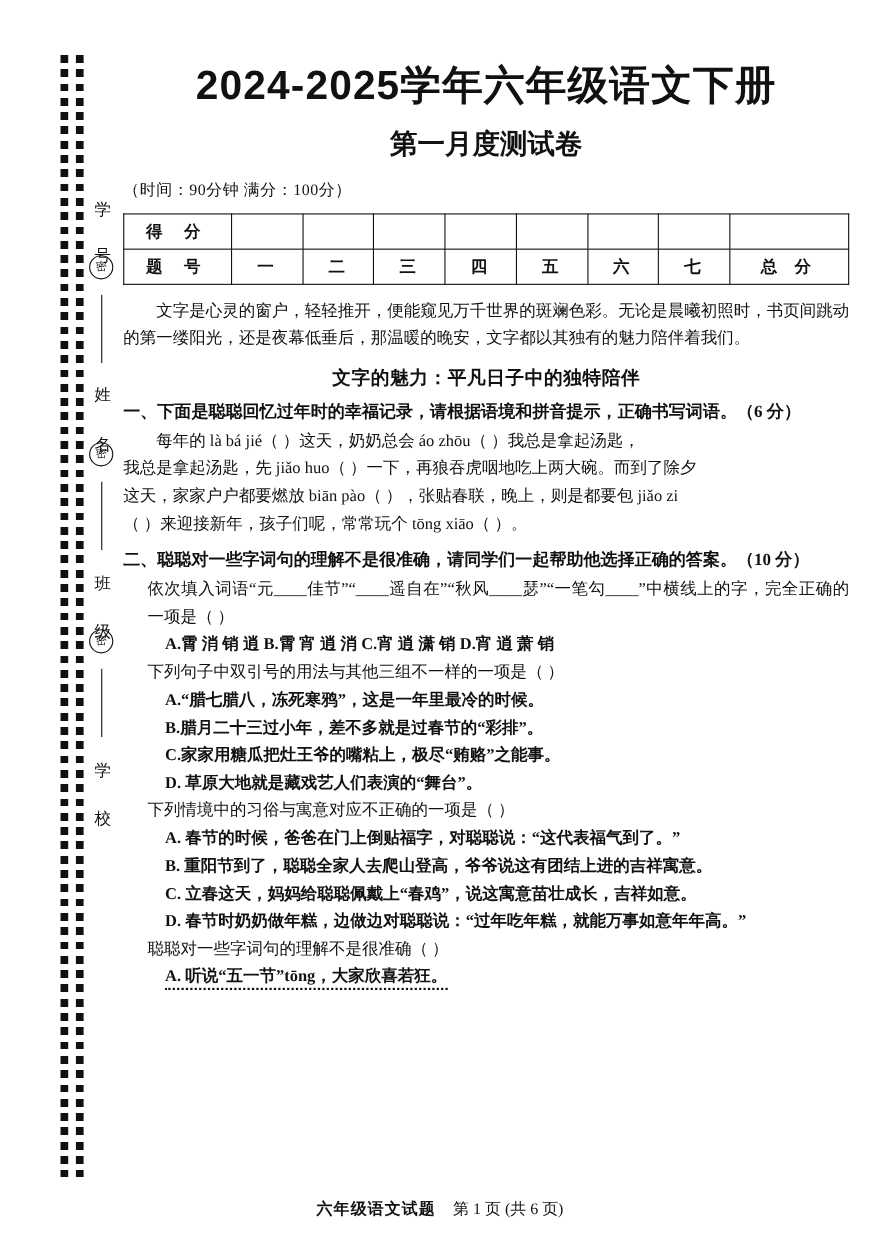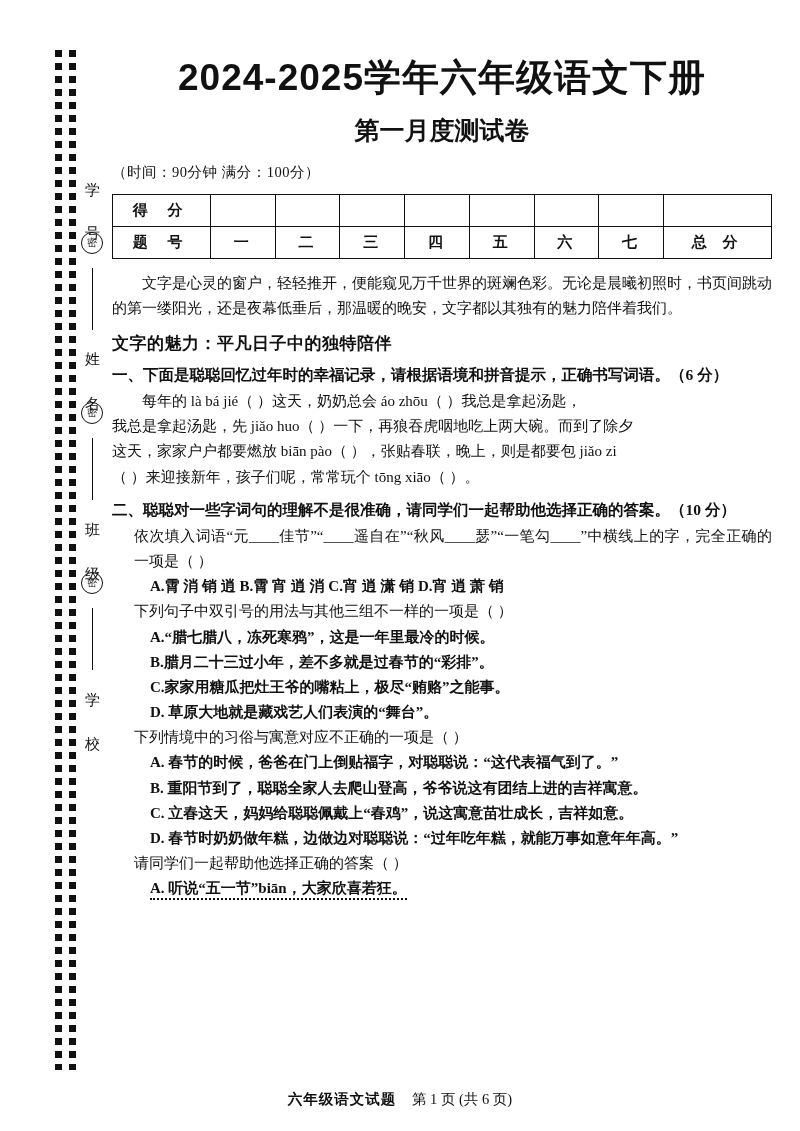--- a/index.html
+++ b/index.html
@@ -74,21 +74,21 @@
   }
   table.score td.val{font-weight:normal;}
   table.score td.first{width:95px;letter-spacing:8px;}
   table.score td.total{width:105px;letter-spacing:6px;}
 
   p.para{
     font-size:15px;line-height:1.62;margin:12px 0 0 0;text-align:justify;
   }
   p.indent{text-indent:2em;}
   .center-h{
-    text-align:left;font-size:17px;font-weight:bold;margin:12px 0 6px 0;
+    text-align:center;font-size:17px;font-weight:bold;margin:12px 0 6px 0;
     letter-spacing:0.5px;
   }
   .qhead{
     font-size:15.5px;font-weight:bold;margin:8px 0 2px 0;line-height:1.55;
     text-align:justify;
   }
   .qbody{font-size:15px;line-height:1.68;margin:0;text-align:justify;}
   .sub{margin-left:22px;}
   .sub2{margin-left:38px;font-weight:bold;}
   .emph{position:relative;}
@@ -179,22 +179,22 @@
     <p class="qbody sub2">B.腊月二十三过小年，差不多就是过春节的“彩排”。</p>
     <p class="qbody sub2">C.家家用糖瓜把灶王爷的嘴粘上，极尽“贿赂”之能事。</p>
     <p class="qbody sub2">D. 草原大地就是藏戏艺人们表演的“舞台”。</p>
 
     <p class="qbody sub">下列情境中的习俗与寓意对应不正确的一项是（      ）</p>
     <p class="qbody sub2">A. 春节的时候，爸爸在门上倒贴福字，对聪聪说：“这代表福气到了。”</p>
     <p class="qbody sub2">B. 重阳节到了，聪聪全家人去爬山登高，爷爷说这有团结上进的吉祥寓意。</p>
     <p class="qbody sub2">C. 立春这天，妈妈给聪聪佩戴上“春鸡”，说这寓意苗壮成长，吉祥如意。</p>
     <p class="qbody sub2">D. 春节时奶奶做年糕，边做边对聪聪说：“过年吃年糕，就能万事如意年年高。”</p>
 
-    <p class="qbody sub">请同学们一起帮助他选择正确的答案（      ）</p>
-    <p class="qbody sub2"><span class="emph">A. 听说“五一节”biān，大家欣喜若狂。</span></p>
+    <p class="qbody sub">聪聪对一些字词句的理解不是很准确（      ）</p>
+    <p class="qbody sub2"><span class="emph">A. 听说“五一节”tōng，大家欣喜若狂。</span></p>
 
   </div>
 
   <div class="footer">
     <span class="fl">六年级语文试题</span>
     <span class="fr">第 1 页 (共 6 页)</span>
   </div>
 
 </div>
 

